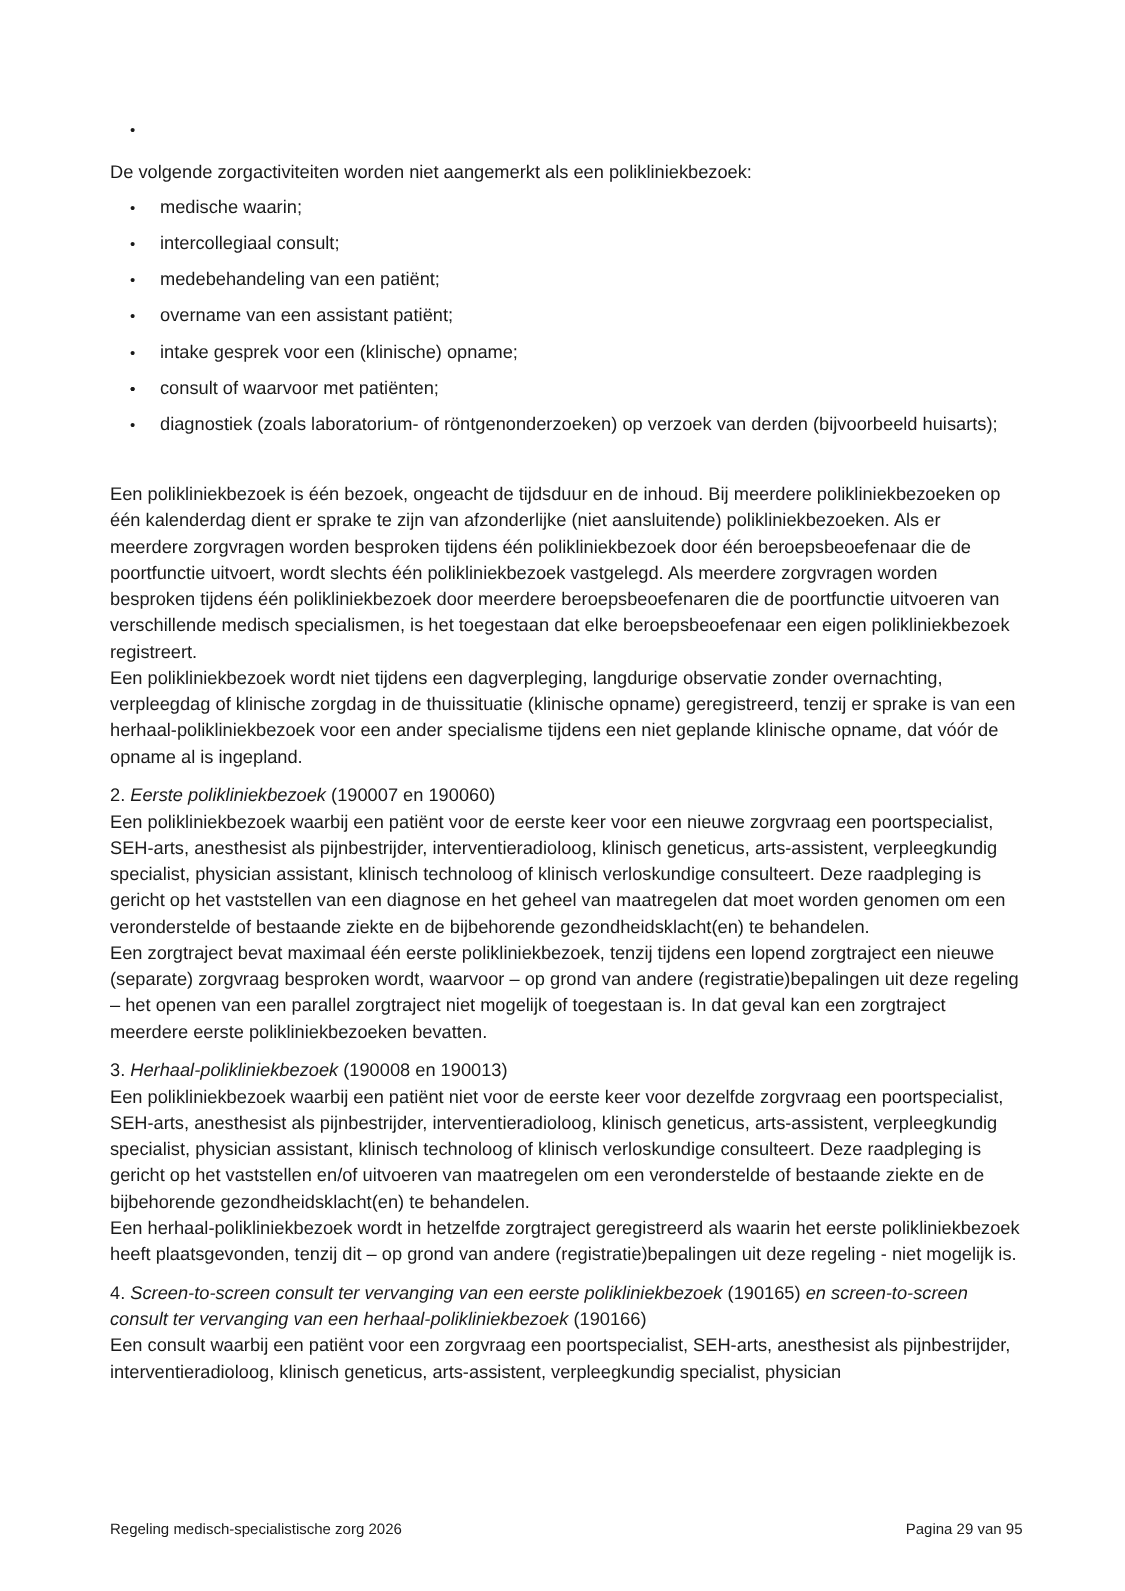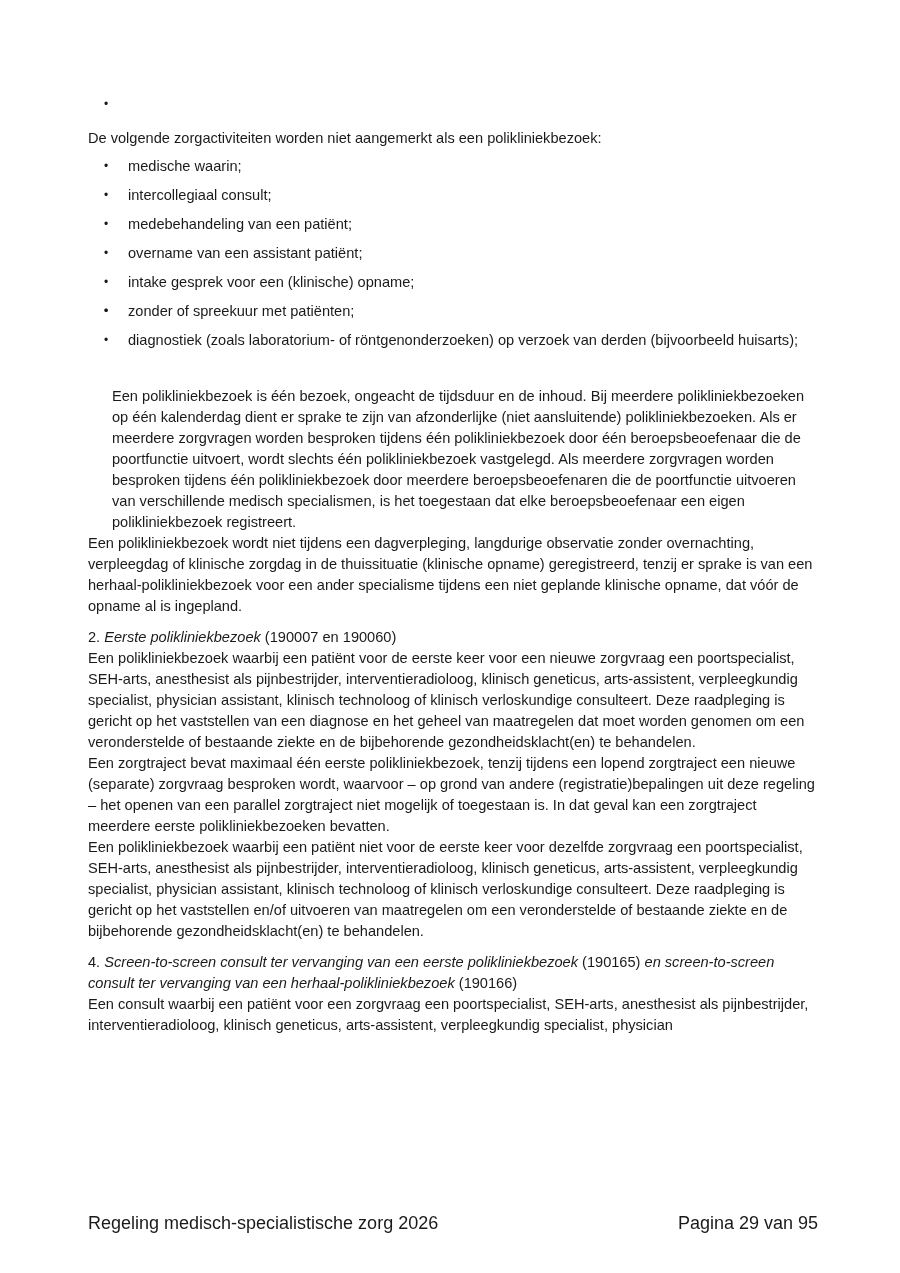--- a/index.html
+++ b/index.html
@@ -10,26 +10,26 @@
     }
     .page { position: absolute; left: 88px; top: 86px; width: 730px; }
     ul.bullets { list-style: none; margin: 0; padding: 0; }
     ul.bullets li { position: relative; padding-left: 40px; margin: 0 0 8px 0; }
     ul.bullets li .dot {
       position: absolute; left: 16px; top: 0; font-size: 12px;
     }
     .top-list li { margin-bottom: 0; }
     .intro { margin-top: 42px; margin-bottom: 7px; }
     .para { margin: 0; }
-    .gap-big { margin-top: 35px; margin-left: 24px; }
+    .gap-big { margin-top: 35px; }
     .heading { margin: 10px 0 0 0; }
     .heading em { }
     .footer {
       position: absolute; top: 1213px; left: 88px; width: 730px;
-      display: flex; justify-content: space-between; font-size: 18px;
+      display: flex; justify-content: space-between; font-size: 12px;
     }
   </style>
 </head>
 <body>
 
 <div class="page">
 
   <ul class="bullets top-list">
     <li>
       <span class="dot">•</span>
@@ -38,36 +38,42 @@
 
   <p class="intro">De volgende zorgactiviteiten worden niet aangemerkt als een polikliniekbezoek:</p>
 
   <ul class="bullets">
     <li><span class="dot">•</span><span>medische waarin;</span></li>
     <li><span class="dot">•</span><span>intercollegiaal consult;</span></li>
     <li><span class="dot">•</span><span>medebehandeling van een patiënt;</span></li>
     <li><span class="dot">•</span><span>overname van een assistant patiënt;</span></li>
     <li><span class="dot">•</span><span>intake gesprek voor een (klinische) opname;</span></li>
     <li><span class="dot">•</span></li>
-    <li><span class="dot">•</span><span>zonder of spreekuur met patiënten;</span></li>
+    <li><span class="dot">•</span><span>consult of waarvoor met patiënten;</span></li>
     <li><span class="dot">•</span><span>diagnostiek (zoals laboratorium- of röntgenonderzoeken) op verzoek van derden (bijvoorbeeld huisarts);</span></li>
   </ul>
 
   <p class="para gap-big">Een polikliniekbezoek is één bezoek, ongeacht de tijdsduur en de inhoud. Bij meerdere polikliniekbezoeken op één kalenderdag dient er sprake te zijn van afzonderlijke (niet aansluitende) polikliniekbezoeken. Als er meerdere zorgvragen worden besproken tijdens één polikliniekbezoek door één beroepsbeoefenaar die de poortfunctie uitvoert, wordt slechts één polikliniekbezoek vastgelegd. Als meerdere zorgvragen worden besproken tijdens één polikliniekbezoek door meerdere beroepsbeoefenaren die de poortfunctie uitvoeren van verschillende medisch specialismen, is het toegestaan dat elke beroepsbeoefenaar een eigen polikliniekbezoek registreert.</p>
   <p class="para">Een polikliniekbezoek wordt niet tijdens een dagverpleging, langdurige observatie zonder overnachting, verpleegdag of klinische zorgdag in de thuissituatie (klinische opname) geregistreerd, tenzij er sprake is van een herhaal-polikliniekbezoek voor een ander specialisme tijdens een niet geplande klinische opname, dat vóór de opname al is ingepland.</p>
 
   <p class="heading">
     <span>2.</span>
     <em>Eerste polikliniekbezoek</em>
     <span>(190007 en 190060)</span>
   </p>
   <p class="para">Een polikliniekbezoek waarbij een patiënt voor de eerste keer voor een nieuwe zorgvraag een poortspecialist, SEH-arts, anesthesist als pijnbestrijder, interventieradioloog, klinisch geneticus, arts-assistent, verpleegkundig specialist, physician assistant, klinisch technoloog of klinisch verloskundige consulteert. Deze raadpleging is gericht op het vaststellen van een diagnose en het geheel van maatregelen dat moet worden genomen om een veronderstelde of bestaande ziekte en de bijbehorende gezondheidsklacht(en) te behandelen.</p>
   <p class="para">Een zorgtraject bevat maximaal één eerste polikliniekbezoek, tenzij tijdens een lopend zorgtraject een nieuwe (separate) zorgvraag besproken wordt, waarvoor – op grond van andere (registratie)bepalingen uit deze regeling – het openen van een parallel zorgtraject niet mogelijk of toegestaan is. In dat geval kan een zorgtraject meerdere eerste polikliniekbezoeken bevatten.</p>
 
+  <p class="heading">
+    <span>3.</span>
+    <em>Herhaal-polikliniekbezoek</em>
+    <span>(190008 en 190013)</span>
+  </p>
   <p class="para">Een polikliniekbezoek waarbij een patiënt niet voor de eerste keer voor dezelfde zorgvraag een poortspecialist, SEH-arts, anesthesist als pijnbestrijder, interventieradioloog, klinisch geneticus, arts-assistent, verpleegkundig specialist, physician assistant, klinisch technoloog of klinisch verloskundige consulteert. Deze raadpleging is gericht op het vaststellen en/of uitvoeren van maatregelen om een veronderstelde of bestaande ziekte en de bijbehorende gezondheidsklacht(en) te behandelen.</p>
+  <p class="para">Een herhaal-polikliniekbezoek wordt in hetzelfde zorgtraject geregistreerd als waarin het eerste polikliniekbezoek heeft plaatsgevonden, tenzij dit – op grond van andere (registratie)bepalingen uit deze regeling - niet mogelijk is.</p>
 
   <p class="heading">
     <span>4.</span>
     <em>Screen-to-screen consult ter vervanging van een eerste polikliniekbezoek</em>
     <span>(190165)</span>
     <em>en screen-to-screen consult ter vervanging van een herhaal-polikliniekbezoek</em>
     <span>(190166)</span>
   </p>
   <p class="para">Een consult waarbij een patiënt voor een zorgvraag een poortspecialist, SEH-arts, anesthesist als pijnbestrijder, interventieradioloog, klinisch geneticus, arts-assistent, verpleegkundig specialist, physician</p>
 

